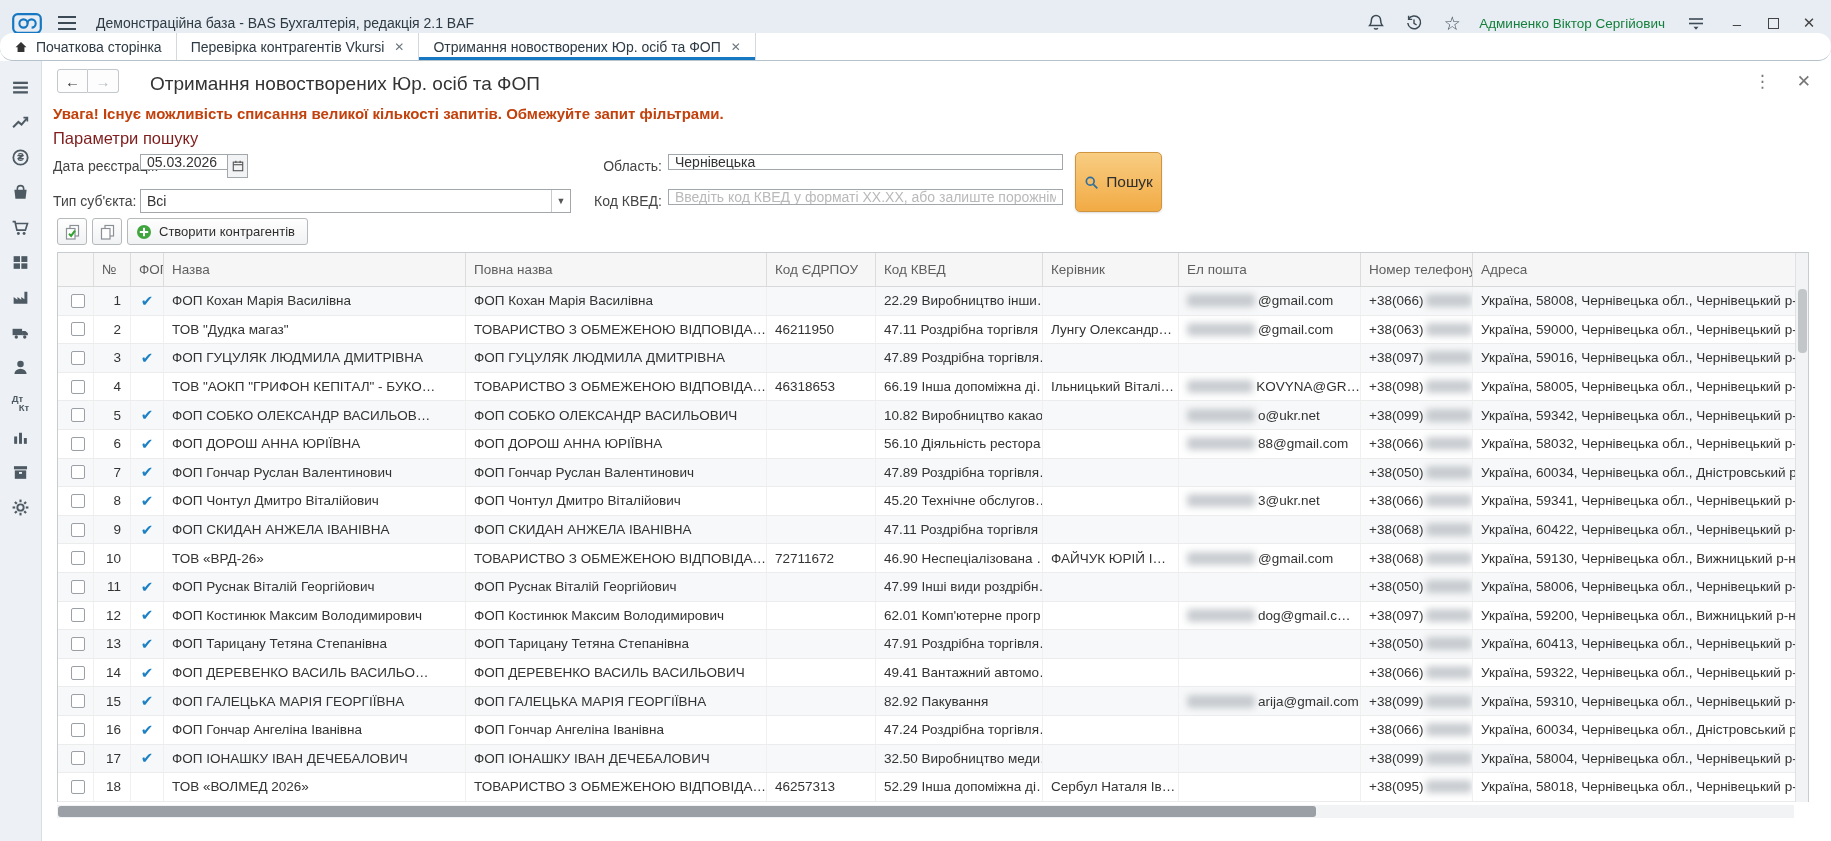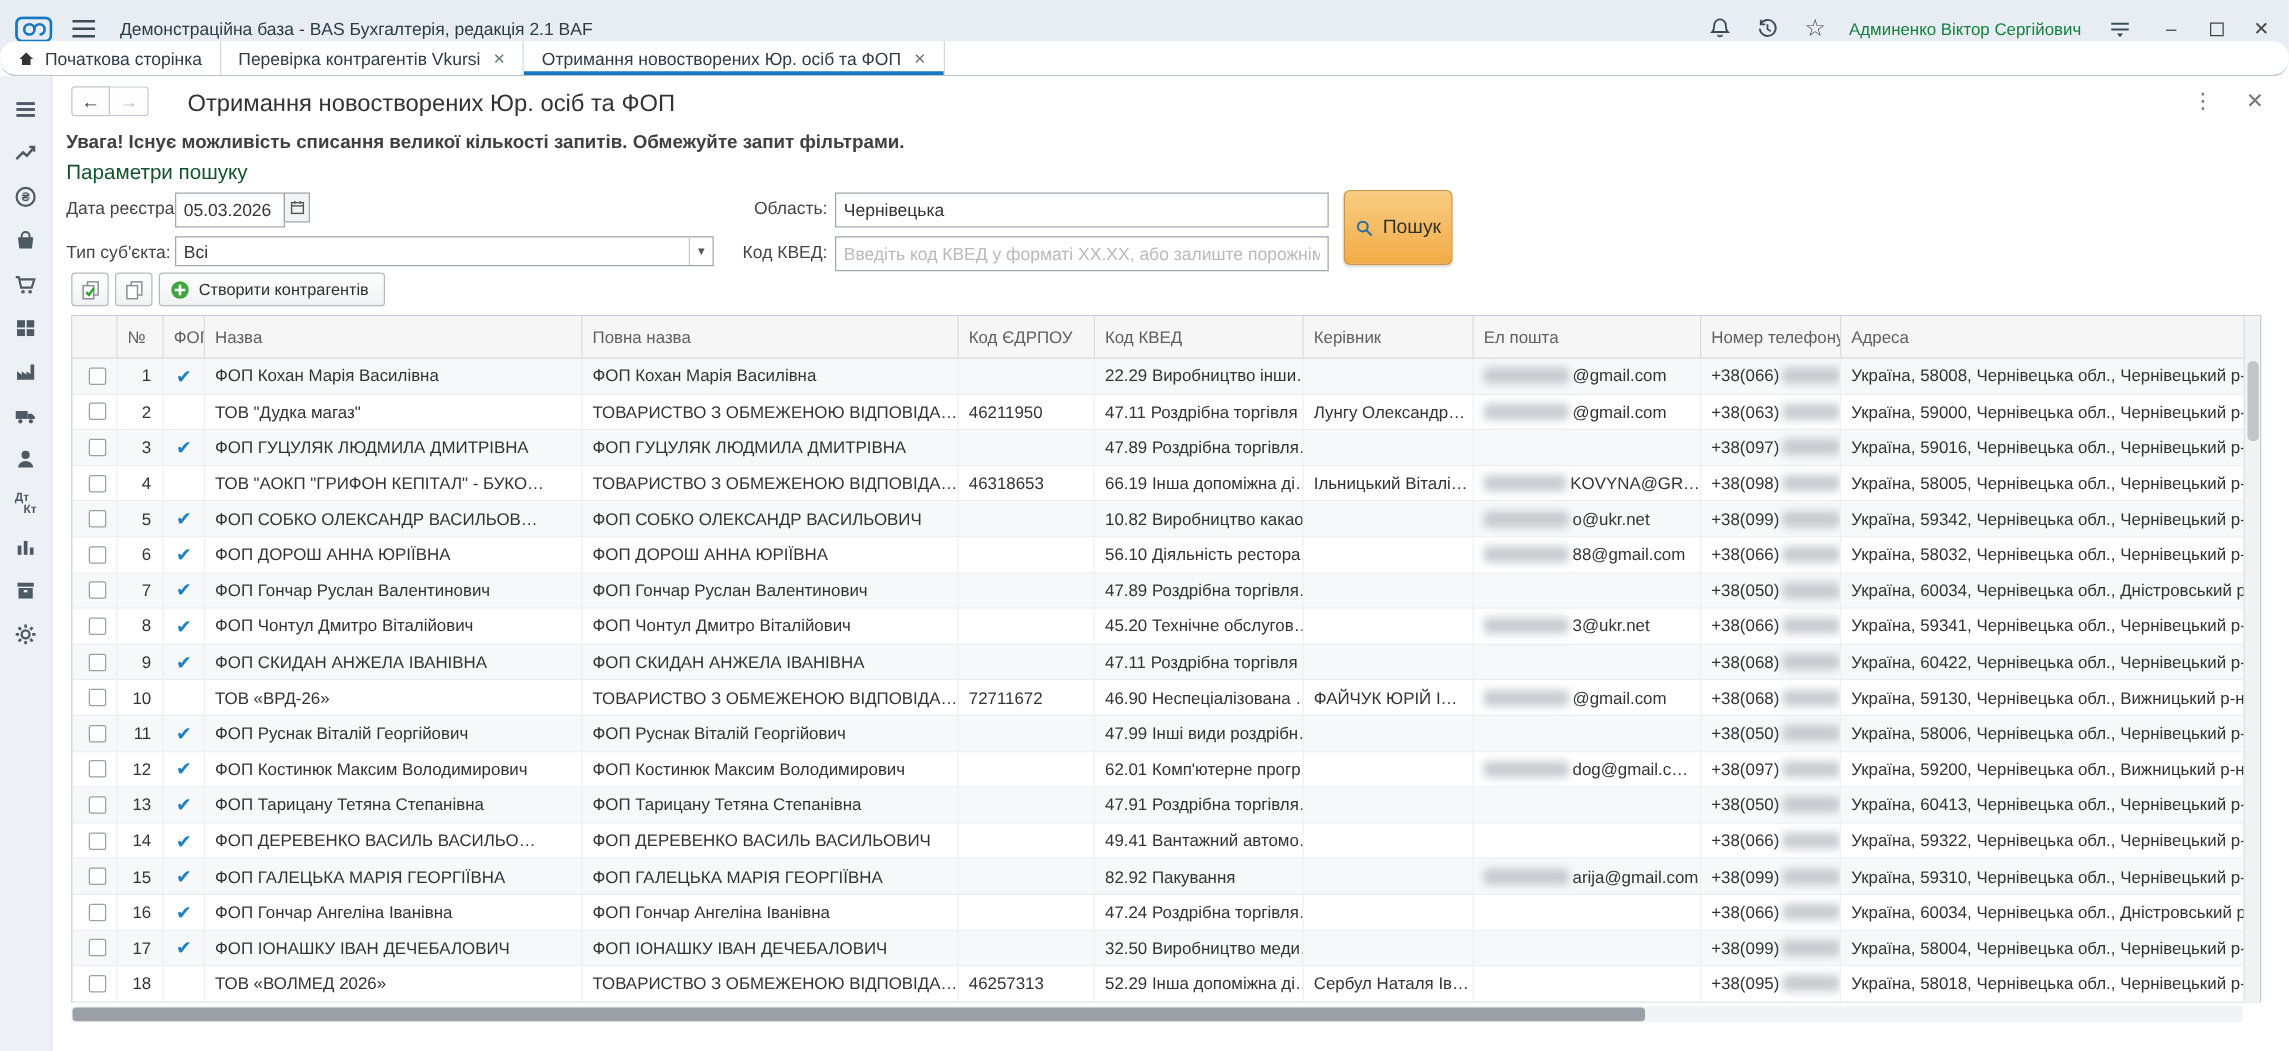--- a/index.html
+++ b/index.html
@@ -46,25 +46,25 @@
   .navbtn { width:31px; height:24px; border:1px solid #c3c8cc; background:#fdfdfd;
     display:flex; align-items:center; justify-content:center; font-size:15px; cursor:pointer; }
   .navbtn.back { border-radius:3px 0 0 3px; color:#333; }
   .navbtn.fwd  { border-radius:0 3px 3px 0; border-left:none; color:#b9bfc4; }
 
   #page-title { position:absolute; left:108px; top:12px; font-size:19px; color:#333; }
 
   .panel-actions { position:absolute; right:20px; top:10px; display:flex; gap:26px; }
   .panel-actions span { font-size:17px; color:#777; cursor:pointer; }
 
-  #warning { position:absolute; left:11px; top:44px; font-size:15px; font-weight:bold; color:#404040; }
-  #params-title { position:absolute; left:11px; top:68px; font-size:16.5px; color:#14532d; cursor:pointer; }
+  #warning { position:absolute; left:11px; top:44px; font-size:15px; font-weight:bold; color:#c2410c; }
+  #params-title { position:absolute; left:11px; top:68px; font-size:16.5px; color:#7f1d1d; cursor:pointer; }
 
   .flabel { position:absolute; font-size:14px; color:#444; line-height:24px; height:24px; }
-  .finput { position:absolute; height:28px; border:1px solid #a2a7ab; background:#fff;
+  .finput { position:absolute; height:16px; border:1px solid #a2a7ab; background:#fff;
     font-size:14px; padding:0 6px; color:#333; font-family:inherit; }
   .finput::placeholder { color:#b9b9b9; }
 
   #lbl-date   { left:11px;  top:93px; }
   #inp-date   { left:98px;  top:93px; width:88px; }
   #btn-cal    { position:absolute; left:185px; top:93px; width:21px; height:24px; border:1px solid #a2a7ab;
     background:#f2f3f4; display:flex; align-items:center; justify-content:center; cursor:pointer; }
   #lbl-type   { left:11px;  top:128px; }
   #sel-type   { position:absolute; left:98px; top:128px; width:431px; height:24px; border:1px solid #a2a7ab;
     background:#fff; font-size:14px; display:flex; align-items:center; cursor:pointer;gap:32px; }

